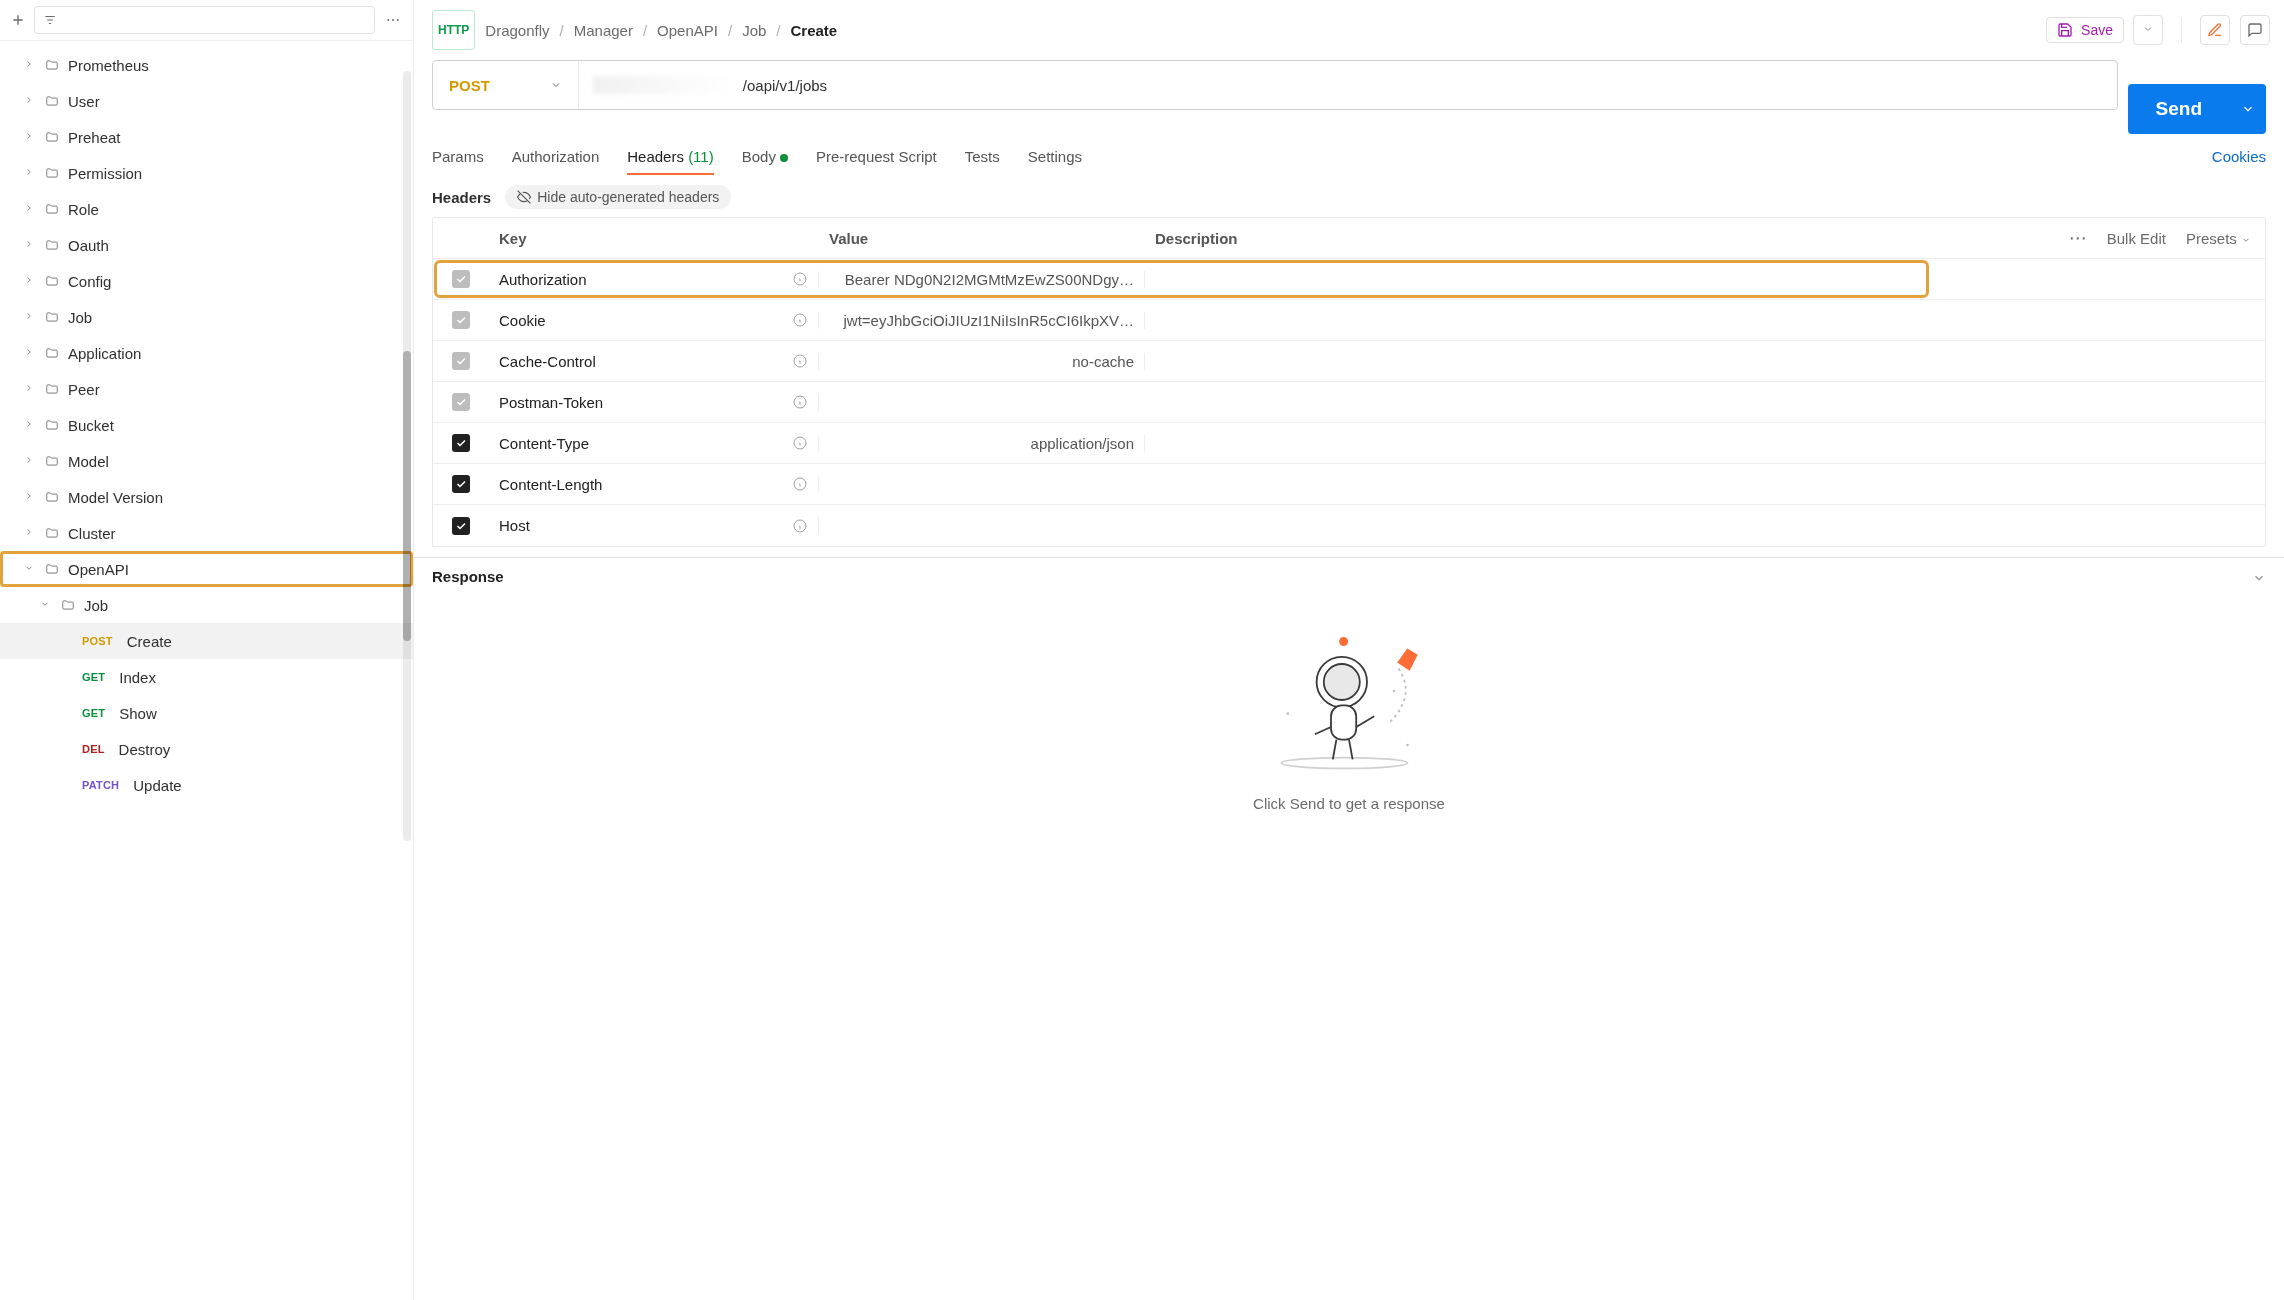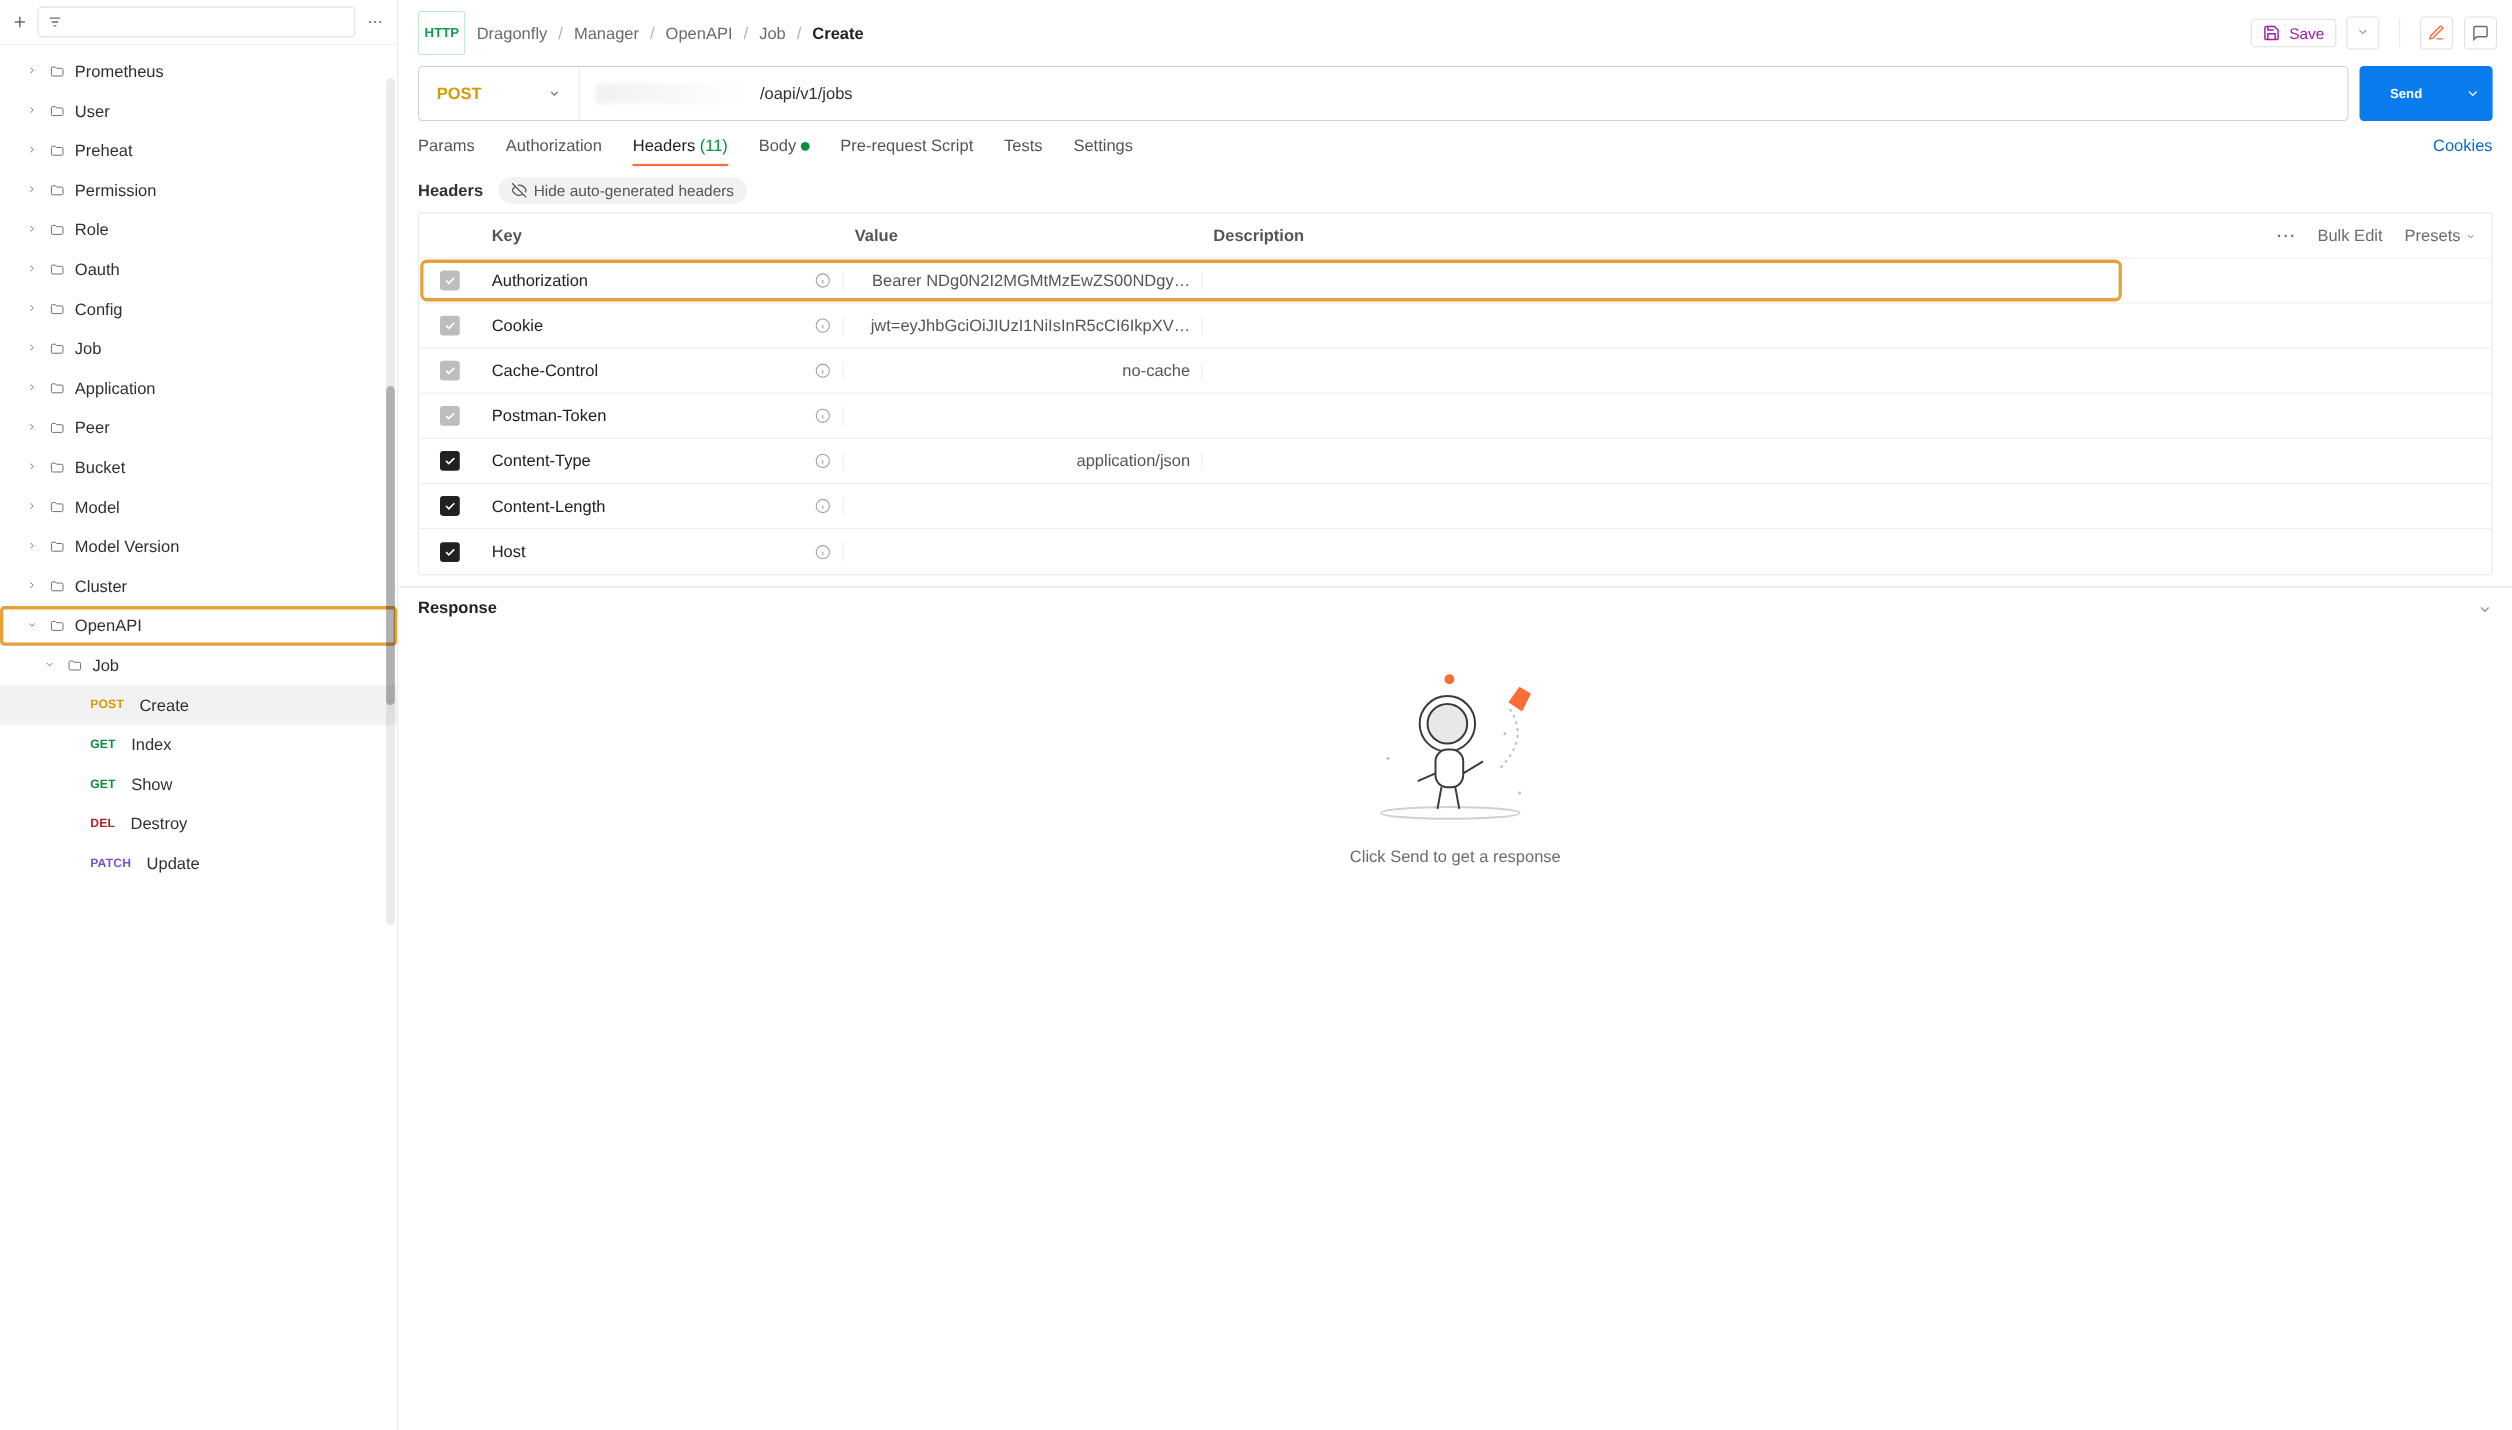--- a/index.html
+++ b/index.html
@@ -1,20 +1,20 @@
 <!DOCTYPE html>
 <html><head>
 <meta charset="utf-8">
 <style>
 * { box-sizing: border-box; margin: 0; padding: 0; }
 body { font-family: -apple-system, "Segoe UI", Helvetica, Arial, sans-serif; font-size: 14px; color: #212121; background: #fff; }
 .app { display: flex; height: 100vh; }
 
 
-.sidebar { width: 362px; border-right: 1px solid #ececec; display: flex; flex-direction: column; position: relative; }
+.sidebar { width: 414px; border-right: 1px solid #ececec; display: flex; flex-direction: column; position: relative; }
 .sidebar-header { display: flex; align-items: center; padding: 6px 8px; gap: 6px; border-bottom: 1px solid #f0f0f0; }
 .plus-btn { width: 20px; height: 20px; display:flex; align-items:center; justify-content:center; color:#6b6b6b; cursor:pointer; }
 .filter-box { flex:1; height:28px; border:1px solid #e0e0e0; border-radius:4px; display:flex; align-items:center; padding:0 8px; gap:6px; color:#6b6b6b; }
 .dots-btn { width:24px; height:24px; display:flex; align-items:center; justify-content:center; color:#6b6b6b; cursor:pointer; }
 .tree { flex:1; overflow-y:auto; padding-top:6px; position:relative; }
 .tree-scrollbar { position:absolute; right:2px; top:30px; width:8px; height:770px; background:rgba(0,0,0,0.08); border-radius:4px; }
 .tree-scrollbar-thumb { position:absolute; top:280px; width:8px; height:290px; background:rgba(0,0,0,0.25); border-radius:4px; }
 .tree-item { display:flex; align-items:center; height:36px; padding-left:24px; gap:8px; cursor:pointer; font-size:15px; color:#303030; }
 .tree-item.active { background:#f2f2f2; }
 .tree-item.highlighted { outline:3px solid #e4a23c; outline-offset:-3px; border-radius:4px; }
@@ -43,21 +43,21 @@
 .action-btn { width:30px; height:30px; border:1px solid #e0e0e0; border-radius:4px; display:flex; align-items:center; justify-content:center; cursor:pointer; color:#6b6b6b; }
 .action-btn.edit { color:#ff6c37; }
 .vdivider { width:1px; height:26px; background:#e8e8e8; margin:0 8px; }
 
 
 .req-row { display:flex; gap:10px; padding:0 18px; }
 .url-box { display:flex; flex:1; border:1px solid #d0d0d0; border-radius:4px; height:50px; align-items:center; }
 .method-select { display:flex; align-items:center; gap:60px; padding:0 16px; color:#d39b00; font-weight:700; font-size:15px; border-right:1px solid #e8e8e8; height:100%; cursor:pointer; }
 .url-input { flex:1; display:flex; align-items:center; padding:0 14px; gap:10px; color:#303030; font-size:15px; }
 .url-blur { width:140px; height:18px; background:linear-gradient(90deg,#f1f1f1,#ffffff); filter:blur(2px); border-radius:2px; }
-.send-btn { display:flex; align-items:center; background:#097bed; color:#fff; border-radius:4px; font-size:12px; font-weight:600; height:50px; cursor:pointer; }
+.send-btn { display:flex; align-items:center; background:#097bed; color:#fff; border-radius:4px; font-size:19px; font-weight:600; height:50px; cursor:pointer;margin-top:24px; }
 .send-btn .label { padding:0 28px; }
 .send-btn .caret { width:36px; display:flex; align-items:center; justify-content:center; height:100%; }
 
 
 .tabs { display:flex; gap:28px; padding:14px 18px 0; font-size:15px; color:#555; }
 .tab { padding-bottom:10px; cursor:pointer; position:relative; }
 .tab.active { color:#212121; font-weight:500; }
 .tab.active::after { content:''; position:absolute; left:0; right:0; bottom:0; height:2px; background:#ff6c37; }
 .tab .count { color:#0a8f3c; }
 .tab .dot { width:8px; height:8px; background:#0a8f3c; border-radius:50%; display:inline-block; margin-left:4px; vertical-align:middle; }

